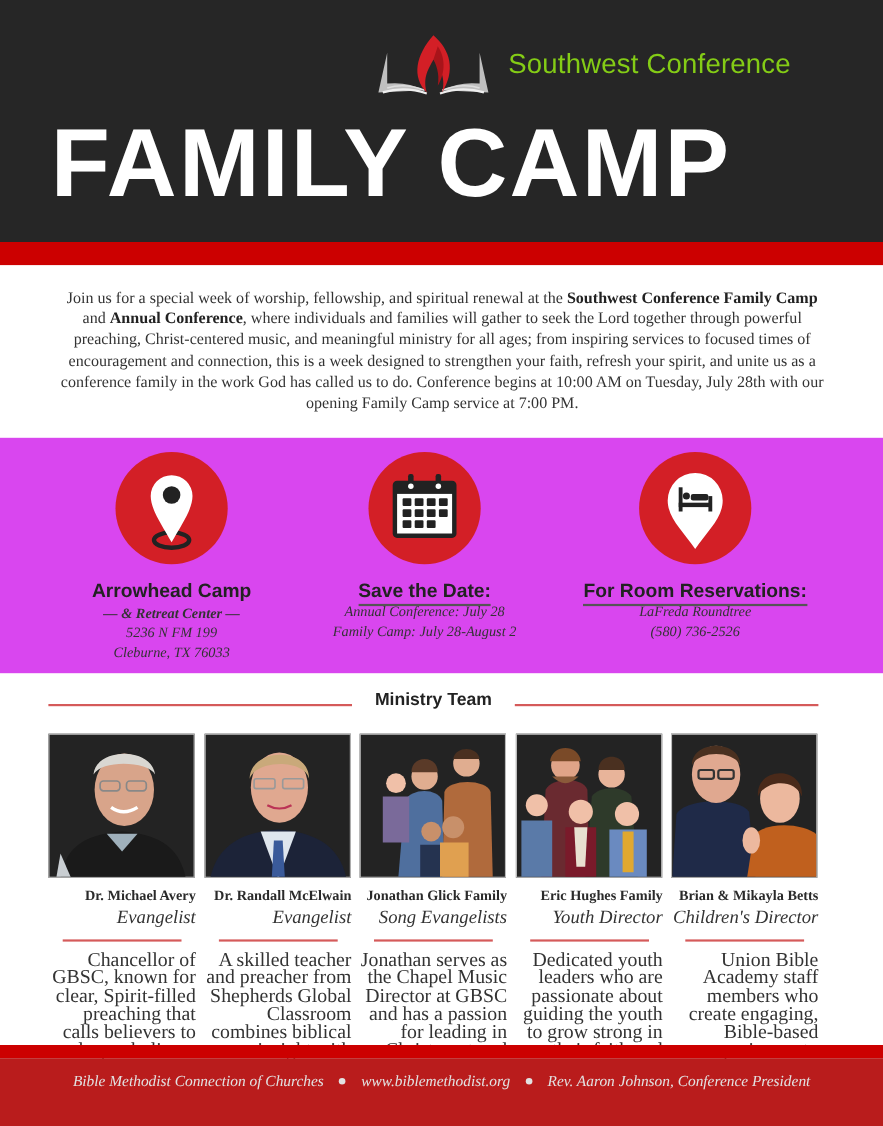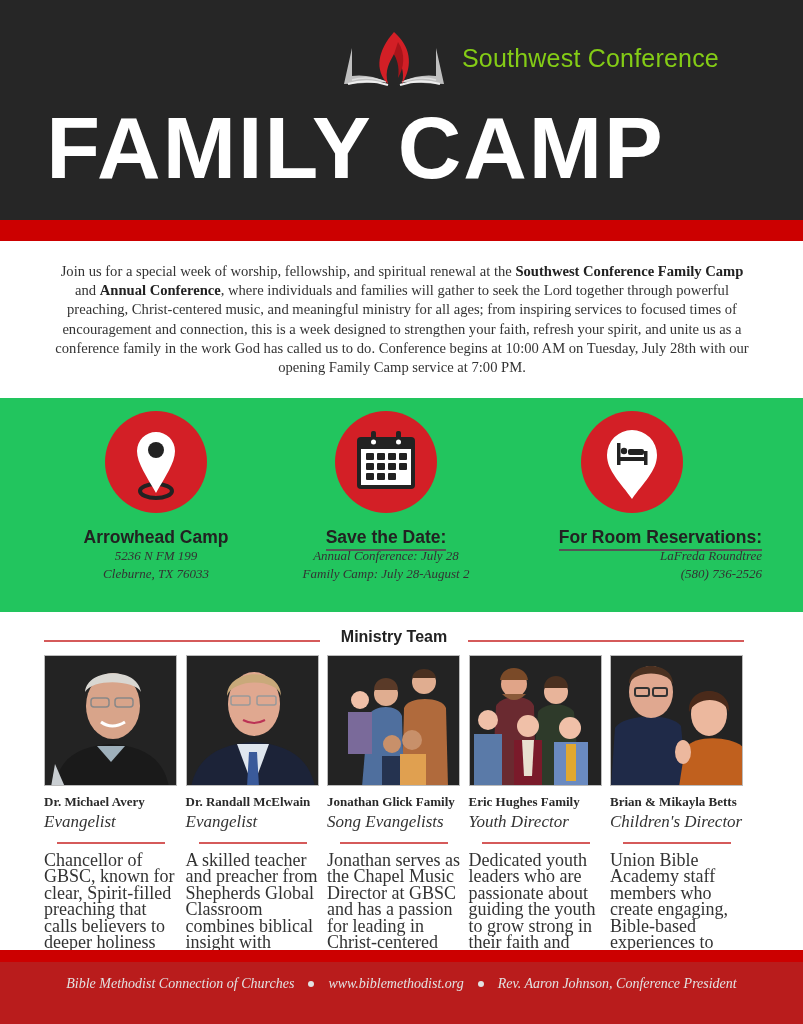--- a/index.html
+++ b/index.html
@@ -12,39 +12,39 @@
   .logo { width: 108px; height: 60px; }
   .org { margin-left: 14px; color: #84cc16; font-family: "Liberation Sans", sans-serif; font-size: 25px; letter-spacing: 0.2px; }
   .title { position: absolute; left: 0; top: 98px; width: 711px; text-align: center; color: #ffffff; font-family: "Liberation Sans", sans-serif; font-weight: bold; font-size: 88px; letter-spacing: 2px; line-height: 100px; }
   .red-band { position: absolute; left: 0; top: 220px; width: 803px; height: 21px; background: #cc0000; }
 
   
   .intro { position: absolute; left: 52px; top: 262px; width: 700px; text-align: center; font-size: 14.6px; line-height: 19.2px; color: #333; }
   .intro b { color: #222; }
 
   
-  .info { position: absolute; left: 0; top: 398px; width: 803px; height: 214px; background: #22c55e; }
+  .info { position: absolute; left: 0; top: 398px; width: 803px; height: 214px; background: #d946ef; }
   .info-col { position: absolute; top: 0; width: 260px; text-align: center; }
-  .info-col.c1 { left: 26px; } .info-col.c2 { left: 256px; } .info-col.c3 { left: 502px; text-align: right; }
+  .info-col.c1 { left: 26px; } .info-col.c2 { left: 256px; } .info-col.c3 { left: 502px; }
   .icon-circle { width: 102px; height: 102px; border-radius: 50%; background: #d31f26; margin: 13px auto 0; position: relative; }
   .icon-circle svg { position: absolute; left: 0; top: 0; }
   .info-title { font-family: "Liberation Sans", sans-serif; font-weight: bold; font-size: 17.5px; color: #222; margin-top: 14px; line-height: 20px; }
   .info-title.underlined span { border-bottom: 2px solid #555; padding-bottom: 2px; }
   .info-sub { font-style: italic; font-weight: bold; font-size: 13px; color: #333; margin-top: 3px; }
   .info-line { font-style: italic; font-size: 13px; color: #333; line-height: 17.5px; }
   .c2 .info-line:first-of-type, .c3 .info-line:first-of-type { margin-top: 6px; }
 
   
   .ministry-head { position: absolute; top: 628px; left: 44px; width: 700px; height: 26px; }
   .rule-l { position: absolute; left: 0; top: 12px; width: 276px; height: 2px; background: #d55a5a; }
   .rule-r { position: absolute; right: 0; top: 12px; width: 276px; height: 2px; background: #d55a5a; }
   .ministry-title { position: absolute; left: 0; width: 700px; text-align: center; top: 0; font-family: "Liberation Sans", sans-serif; font-weight: bold; font-size: 16px; color: #222; }
 
   .team { position: absolute; top: 655px; left: 44px; width: 700px; display: flex; justify-content: space-between; }
-  .member { width: 134px; text-align: left; }
+  .member { width: 134px; text-align: right; margin-top: 12px; }
   .photo { width: 133px; height: 131px; background: #232323; border: 1px solid #bbb; position: relative; overflow: hidden; }
   .name { font-weight: bold; font-size: 13px; color: #2a2a2a; margin-top: 8px; white-space: nowrap; }
   .role { font-style: italic; font-size: 17px; color: #333; margin-top: 2px; }
   .divider { width: 108px; height: 2px; background: #d55a5a; margin: 10px auto 8px; }
   .bio { font-size: 18px; line-height: 16.4px; color: #333; }
 
   
   .foot-band { position: absolute; left: 0; top: 950px; width: 803px; height: 12px; background: #cc0000; }
   .footer { position: absolute; left: 0; top: 962px; width: 803px; height: 62px; background: #b91c1c; }
   .foot-text { position: absolute; top: 14px; left: 0; width: 803px; text-align: center; color: #e2e2e2; font-style: italic; font-size: 14px; }
@@ -81,20 +81,21 @@
   <div class="info">
     <div class="info-col c1">
       <div class="icon-circle">
         <svg width="102" height="102" viewBox="0 0 102 102">
           <ellipse cx="51" cy="80" rx="16" ry="7" fill="none" stroke="#222" stroke-width="4"></ellipse>
           <path d="M51 82 C42 66 32 52 32 40 A19 19 0 0 1 70 40 C70 52 60 66 51 82 Z" fill="#fff"></path>
           <circle cx="51" cy="39" r="8" fill="#222"></circle>
         </svg>
       </div>
       <div class="info-title">Arrowhead Camp</div>
+      <div class="info-sub">— &amp; Retreat Center —</div>
       <div class="info-line">5236 N FM 199</div>
       <div class="info-line">Cleburne, TX 76033</div>
     </div>
 
     <div class="info-col c2">
       <div class="icon-circle">
         <svg width="102" height="102" viewBox="0 0 102 102">
           <rect x="22" y="26" width="58" height="52" rx="4" fill="#222"></rect>
           <rect x="26" y="38" width="50" height="36" fill="#fff"></rect>
           <rect x="36" y="20" width="5" height="12" rx="2" fill="#222"></rect>

